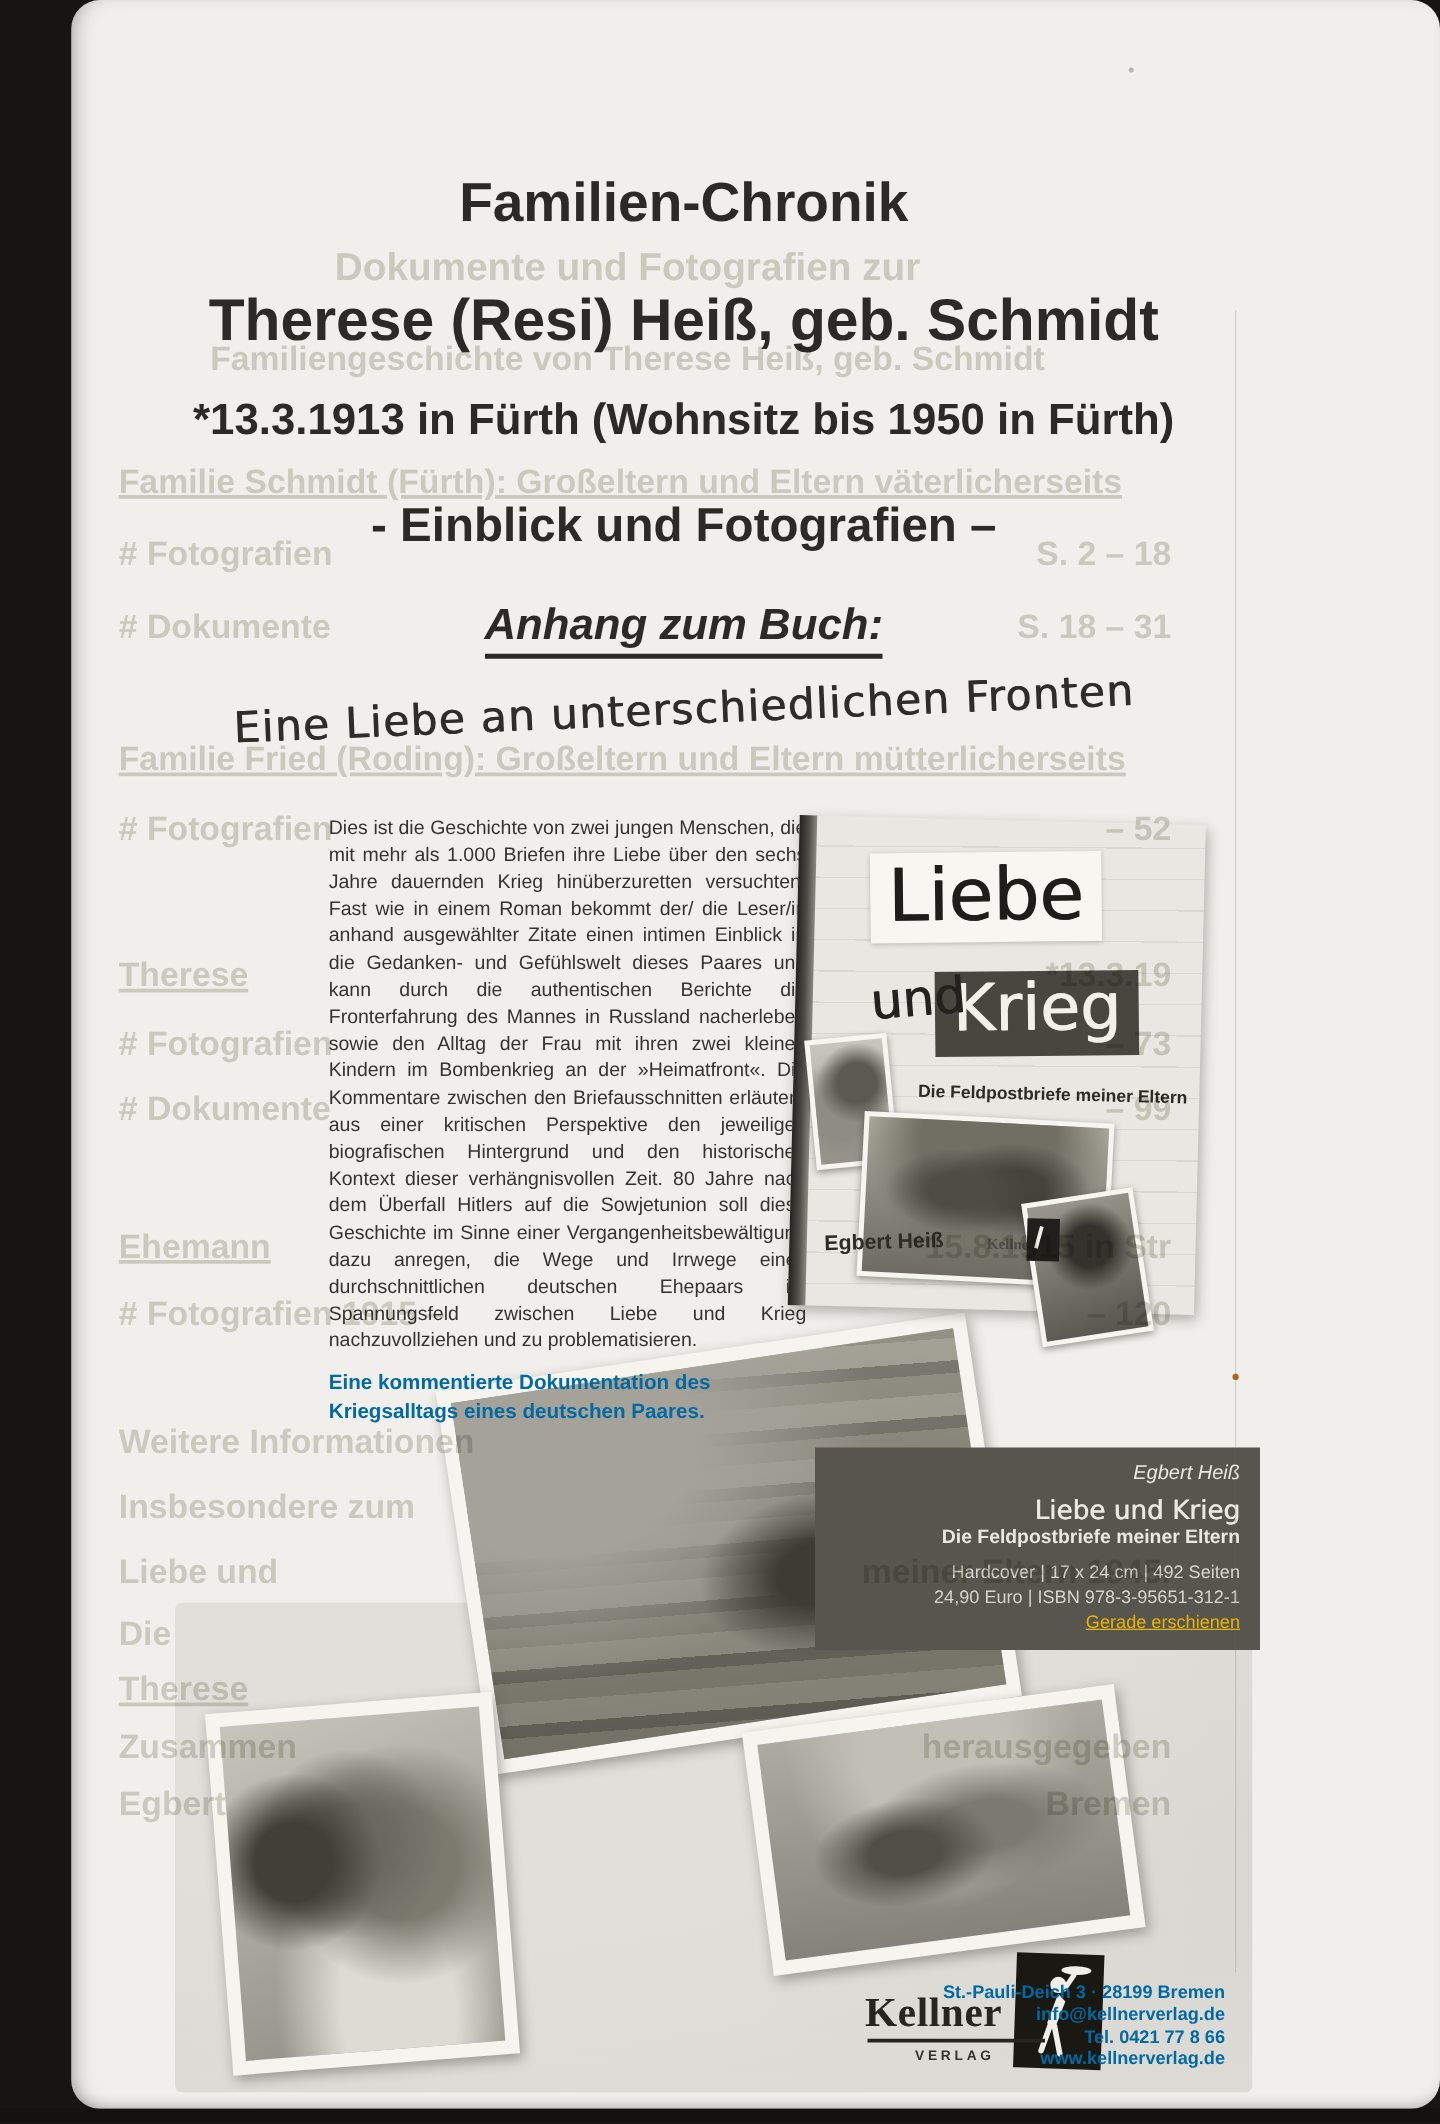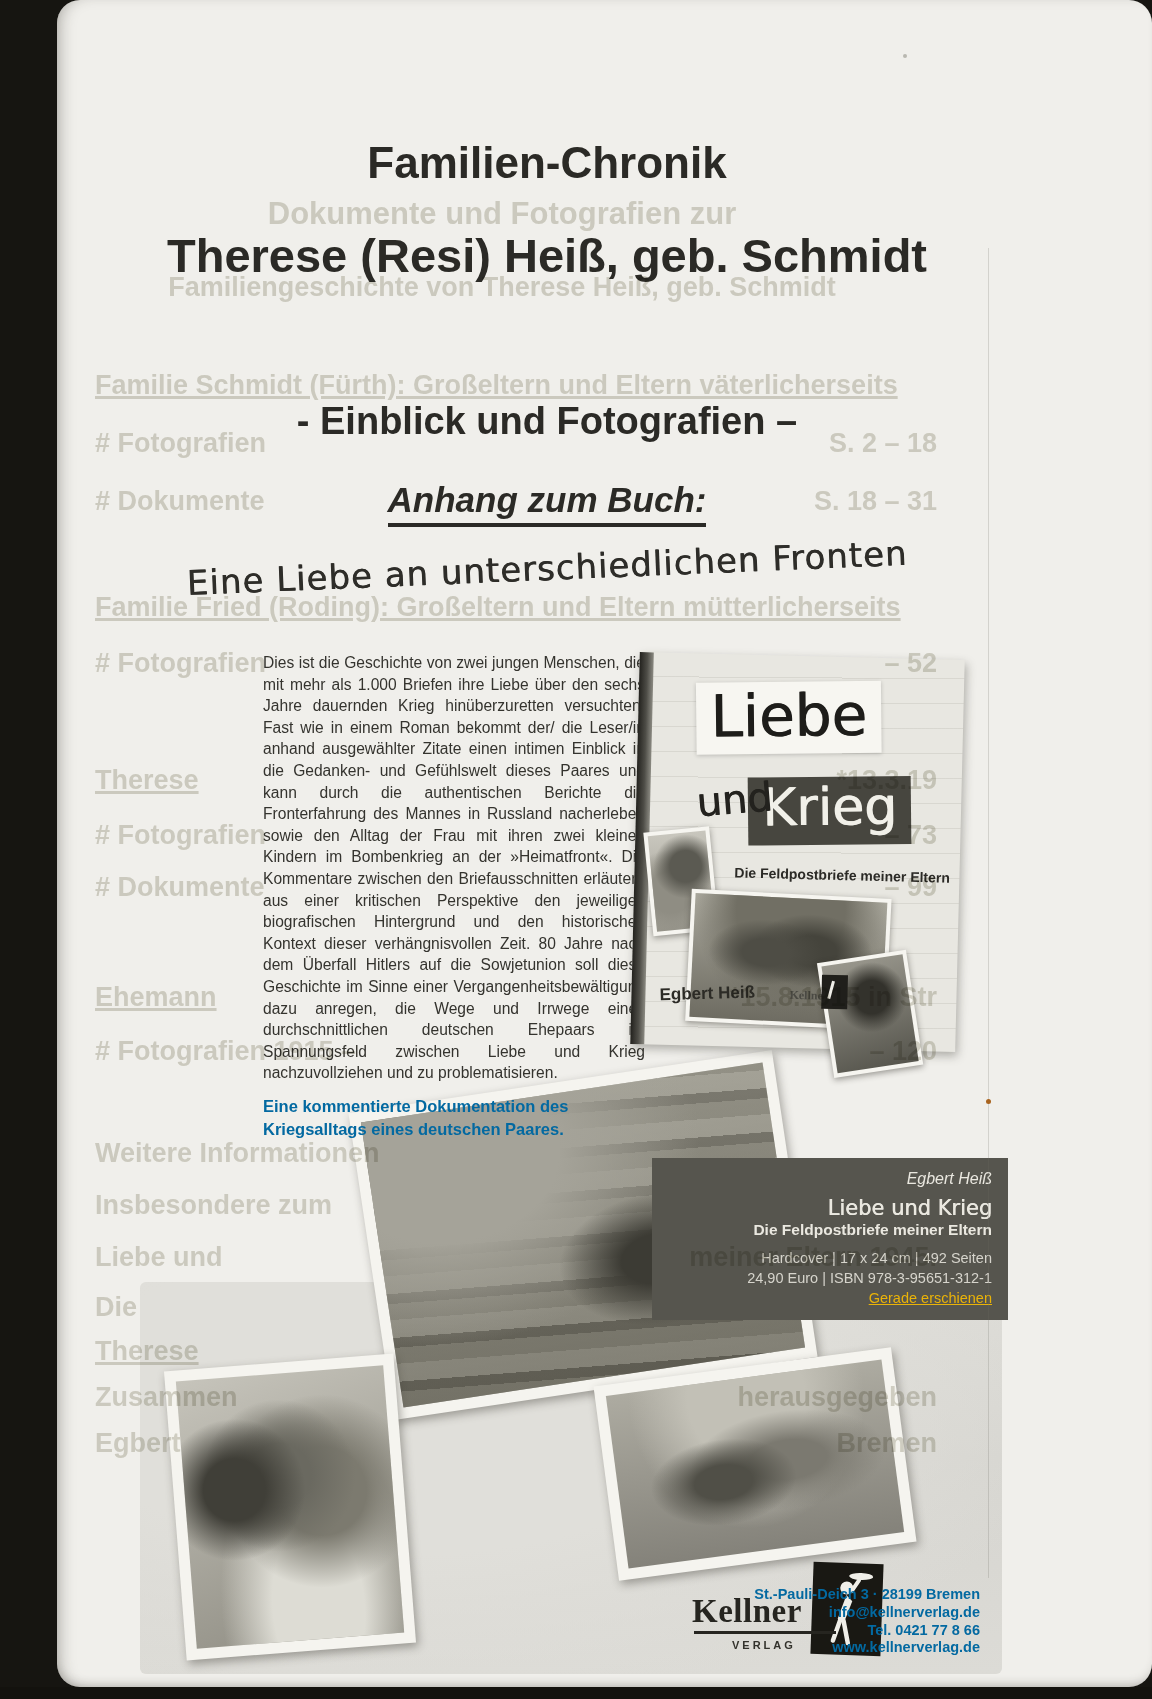--- a/index.html
+++ b/index.html
@@ -124,20 +124,21 @@
   .speck2{position:absolute;left:846px;top:54px;width:4px;height:4px;border-radius:50%;background:#b9b8b0;z-index:56;}
 </style>
 </head>
 <body>
 
 <div class="scan">
   <div class="page">
 
     <div class="hline h1">Familien-Chronik</div>
     <div class="hline h2">Therese (Resi) Heiß, geb. Schmidt</div>
+    <div class="hline h3">*13.3.1913 in Fürth (Wohnsitz bis 1950 in Fürth)</div>
     <div class="hline h4">- Einblick und Fotografien –</div>
     <div class="hline annex"><span>Anhang zum Buch:</span></div>
     <div class="hline script-title">Eine Liebe an unterschiedlichen Fronten</div>
 
     <div class="body-col">
       <div class="body-text">Dies ist die Geschichte von zwei jungen Menschen, die mit mehr als 1.000 Briefen ihre Liebe über den sechs Jahre dauernden Krieg hinüberzuretten versuchten. Fast wie in einem Roman bekommt der/ die Leser/in anhand ausgewählter Zitate einen intimen Einblick in die Gedanken- und Gefühlswelt dieses Paares und kann durch die authentischen Berichte die Fronterfahrung des Mannes in Russland nacherleben sowie den Alltag der Frau mit ihren zwei kleinen Kindern im Bombenkrieg an der »Heimatfront«. Die Kommentare zwischen den Briefausschnitten erläutern aus einer kritischen Perspektive den jeweiligen biografischen Hintergrund und den historischen Kontext dieser verhängnisvollen Zeit. 80 Jahre nach dem Überfall Hitlers auf die Sowjetunion soll diese Geschichte im Sinne einer Vergangenheitsbewältigung dazu anregen, die Wege und Irrwege eines durchschnittlichen deutschen Ehepaars im Spannungsfeld zwischen Liebe und Krieg nachzuvollziehen und zu problematisieren.</div>
       <div class="tagline">Eine kommentierte Dokumentation des Kriegsalltags eines deutschen Paares.</div>
     </div>
 
     <div class="cover">

